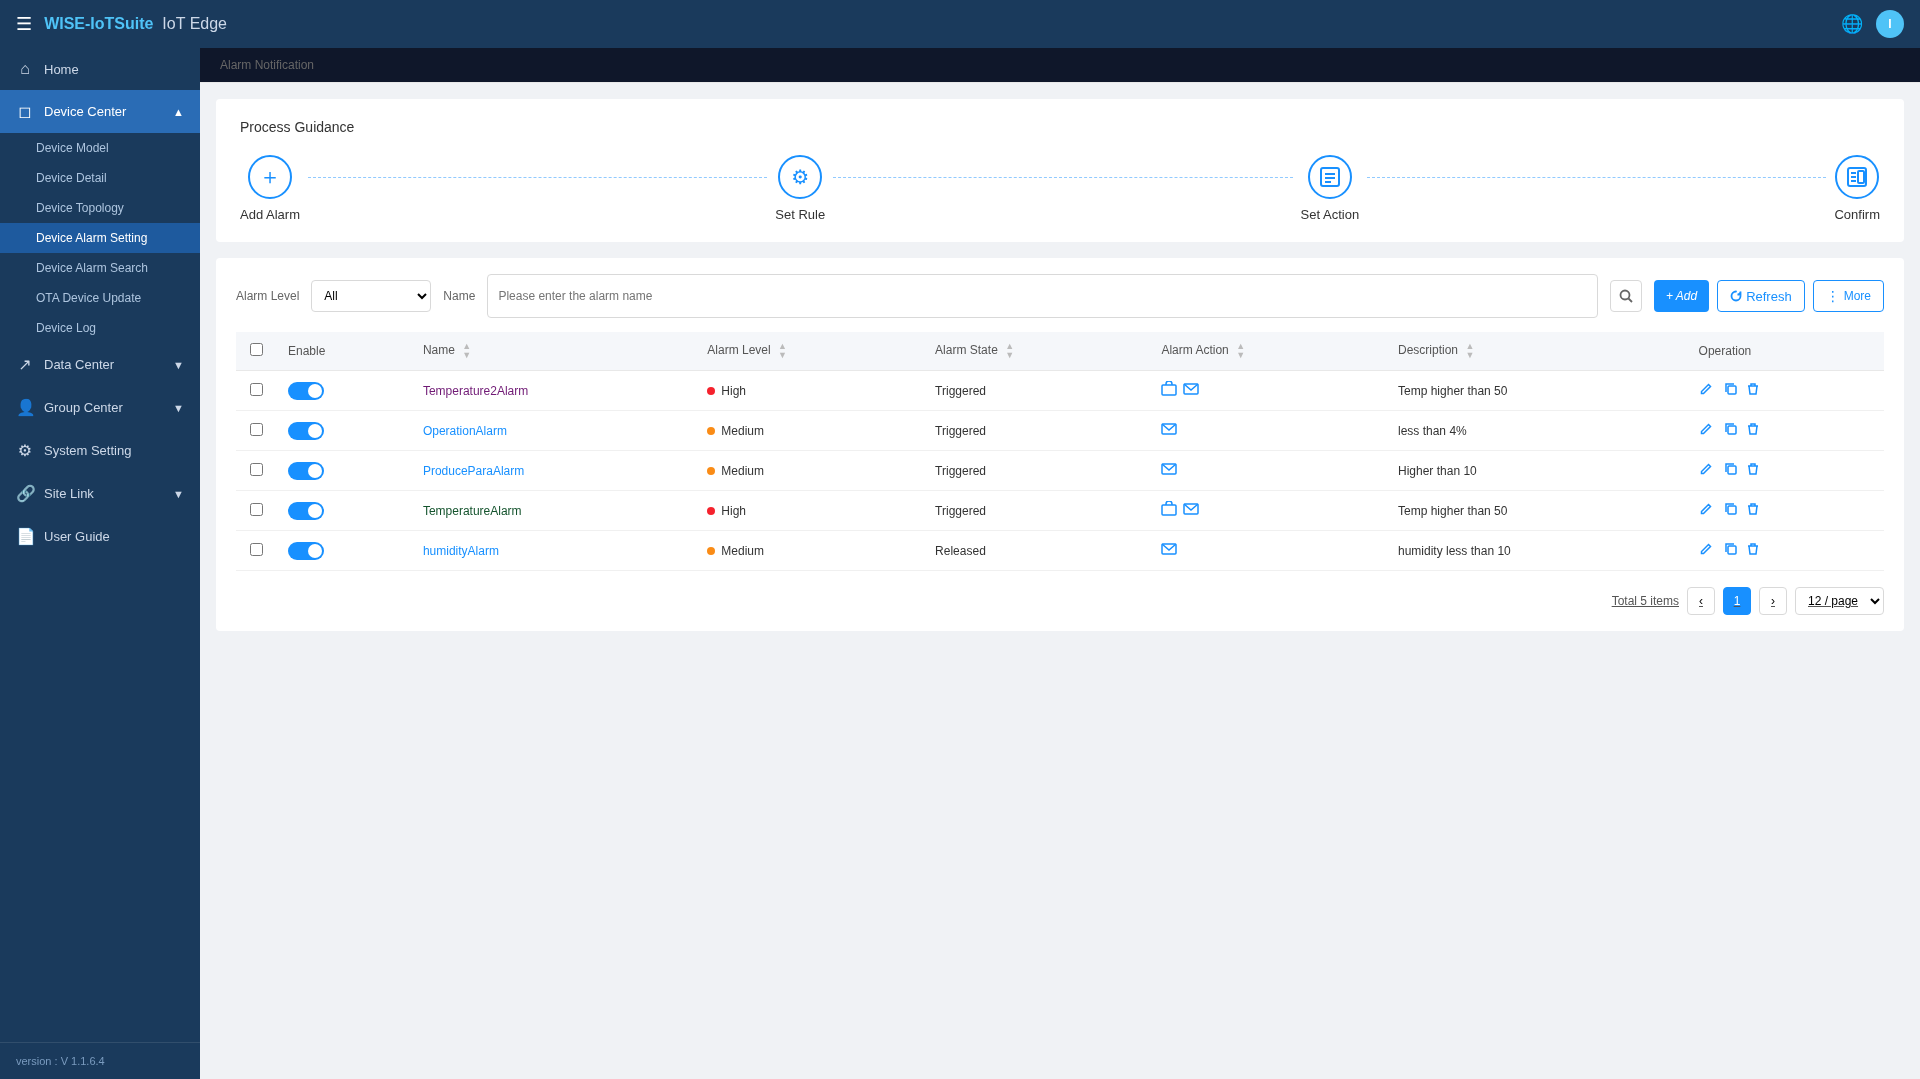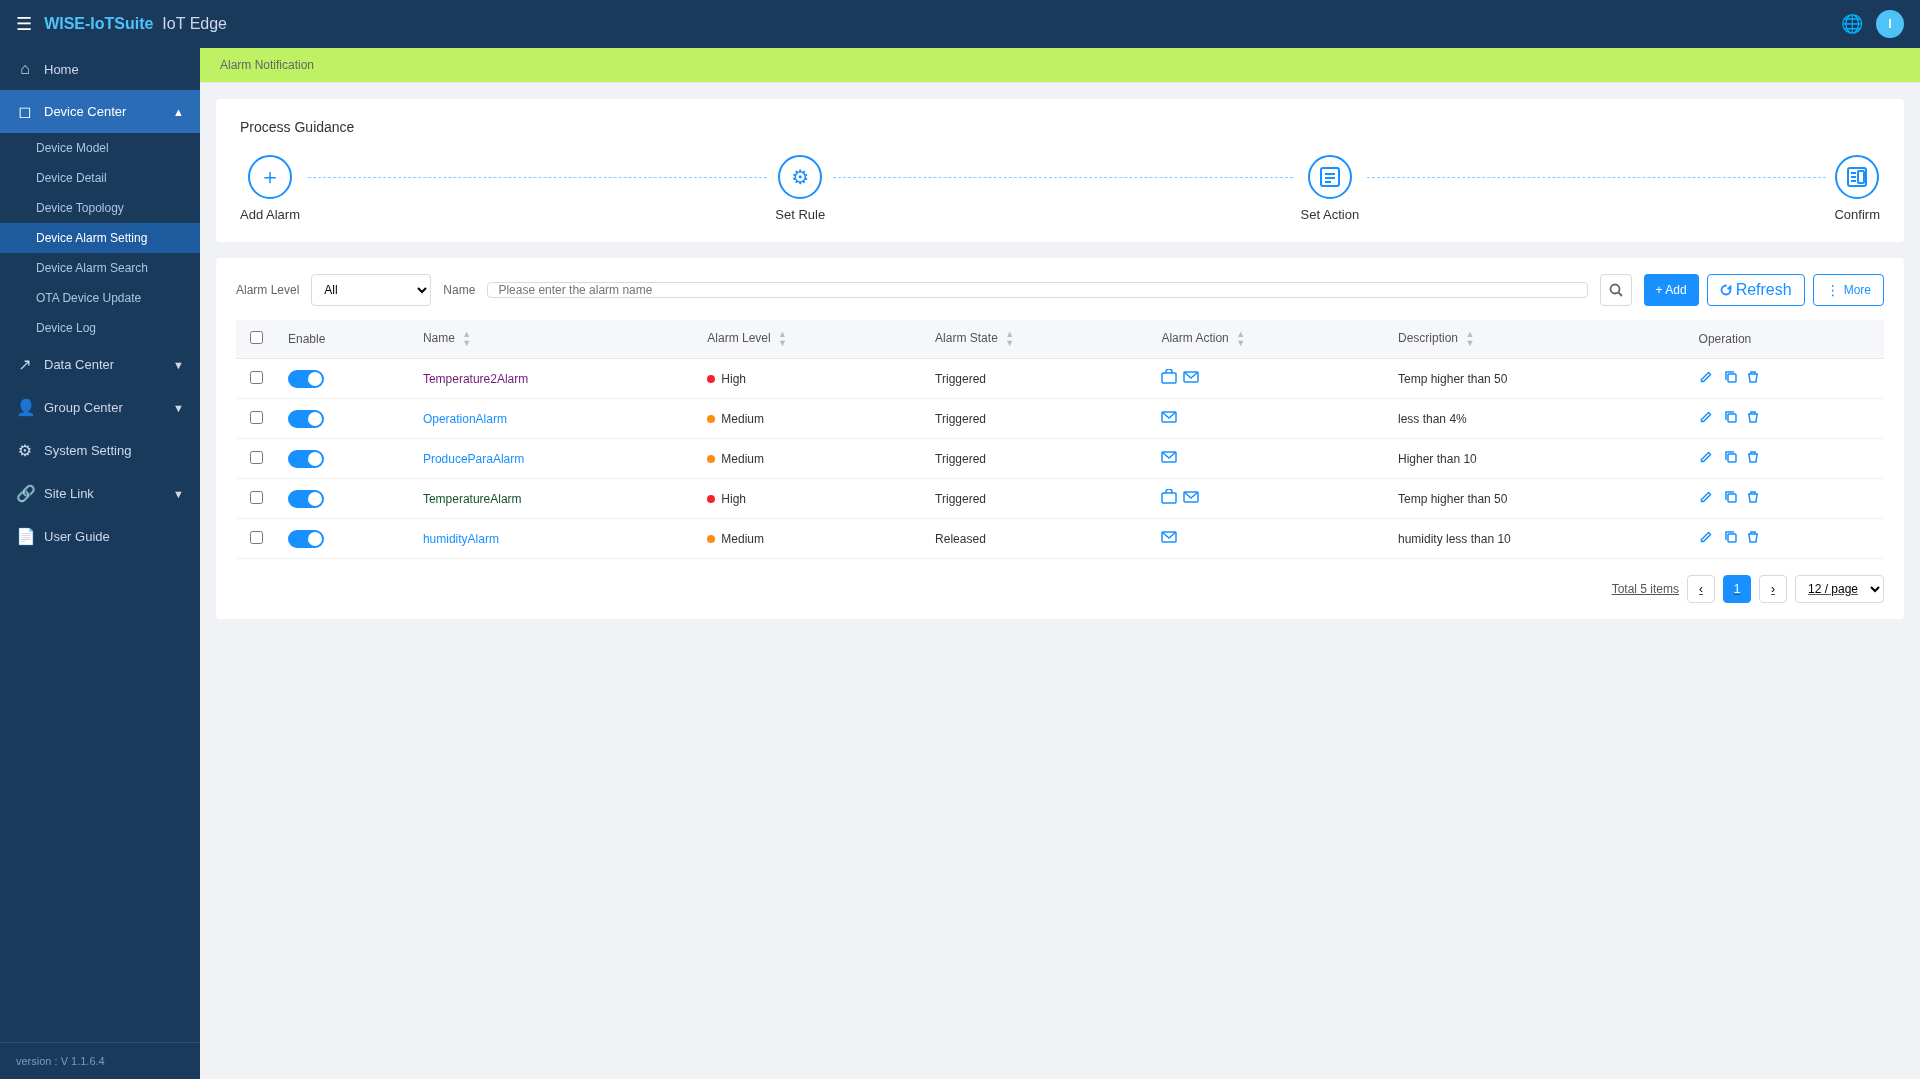--- a/index.html
+++ b/index.html
@@ -22,41 +22,41 @@
     .sidebar-item { display: flex; align-items: center; gap: 10px; padding: 12px 16px; cursor: pointer; font-size: 13px; color: #cdd8e8; transition: background 0.2s; }
     .sidebar-item.active { background: #2a6cb5; color: white; }
     .sidebar-item .icon { font-size: 16px; width: 18px; text-align: center; }
     .sidebar-sub { padding: 8px 16px 8px 36px; cursor: pointer; color: #adc4de; font-size: 12px; }
     .sidebar-sub.active { color: white; background: #1e5a9e; }
     .sidebar-chevron { margin-left: auto; font-size: 11px; }
     .sidebar-footer { margin-top: auto; padding: 12px 16px; font-size: 11px; color: #7a9bbf; border-top: 1px solid rgba(255,255,255,0.1); }
 
     
     .main { flex: 1; display: flex; flex-direction: column; overflow: hidden; }
-    .breadcrumb { background: #bef264; padding: 10px 20px; font-size: 12px; color: #666; border-bottom: 1px solid #e8e8e8; flex-shrink: 0; }
+    .breadcrumb { background: #0f172a; padding: 10px 20px; font-size: 12px; color: #666; border-bottom: 1px solid #e8e8e8; flex-shrink: 0; }
 
     .content { flex: 1; padding: 16px; overflow-y: auto; }
 
     
     .process-card { background: white; border-radius: 4px; padding: 20px 24px; margin-bottom: 16px; }
     .process-title { font-size: 14px; font-weight: 400; margin-bottom: 20px; color: #333; }
     .process-steps { display: flex; align-items: center; justify-content: space-around; }
     .process-step { display: flex; flex-direction: column; align-items: center; gap: 8px; }
     .process-step .step-icon { width: 44px; height: 44px; border-radius: 50%; border: 2px solid #1890ff; display: flex; align-items: center; justify-content: center; color: #1890ff; font-size: 20px; }
     .process-connector { flex: 1; height: 1px; background: linear-gradient(to right, #91caff, #d9d9d9); margin: 0 8px; margin-bottom: 22px; border-top: 1px dashed #91caff; }
 
     
     .filter-card { background: white; border-radius: 4px; padding: 16px 20px; }
     .filter-row { display: flex; align-items: center; gap: 12px; margin-bottom: 14px; }
     .filter-label { font-size: 12px; color: #666; white-space: nowrap; }
     .filter-select { height: 32px; border: 1px solid #d9d9d9; border-radius: 4px; padding: 0 8px; font-size: 12px; width: 120px; background: white; cursor: pointer; }
-    .filter-input { flex: 1; height: 16px; border: 1px solid #d9d9d9; border-radius: 4px; padding: 0 10px; font-size: 12px; color: #a16207; }
+    .filter-input { flex: 1; height: 44px; border: 1px solid #d9d9d9; border-radius: 4px; padding: 0 10px; font-size: 12px; color: #a16207; }
     .filter-search-btn { height: 32px; width: 32px; border: 1px solid #d9d9d9; border-radius: 4px; background: white; cursor: pointer; display: flex; align-items: center; justify-content: center; color: #666; }
-    .btn-add { height: 32px; padding: 0 12px; background: #1890ff; color: white; border: none; border-radius: 4px; cursor: pointer; font-size: 12px; display: flex; align-items: center; gap: 4px; }
-    .btn-refresh { height: 32px; padding: 0 12px; background: white; color: #1890ff; border: 1px solid #1890ff; border-radius: 4px; cursor: pointer; font-size: 16px; display: flex; align-items: center; gap: 4px; }
+    .btn-add { height: 32px; padding: 0 12px; background: #1890ff; color: white; border: none; border-radius: 4px; cursor: pointer; font-size: 12px; display: flex; align-items: center; gap: 4px; font-style: italic; }
+    .btn-refresh { height: 32px; padding: 0 12px; background: white; color: #1890ff; border: 1px solid #1890ff; border-radius: 4px; cursor: pointer; font-size: 13px; display: flex; align-items: center; gap: 4px; }
     .btn-more { height: 32px; padding: 0 12px; background: white; color: #1890ff; border: 1px solid #1890ff; border-radius: 4px; cursor: pointer; font-size: 12px; display: flex; align-items: center; gap: 4px; }
     .action-btns { margin-left: auto; display: flex; gap: 8px; }
 
     
     .table-wrapper { margin-top: 0; overflow-x: auto; }
     table { width: 100%; border-collapse: collapse; font-size: 12px; }
     thead tr { background: #f5f7fa; }
     th { padding: 10px 12px; text-align: left; color: #555; font-weight: 500; border-bottom: 1px solid #e8e8e8; white-space: nowrap; }
     td { padding: 10px 12px; border-bottom: 1px solid #f0f0f0; color: #333; vertical-align: middle; }
     .th-check, .td-check { width: 40px; text-align: center; }

